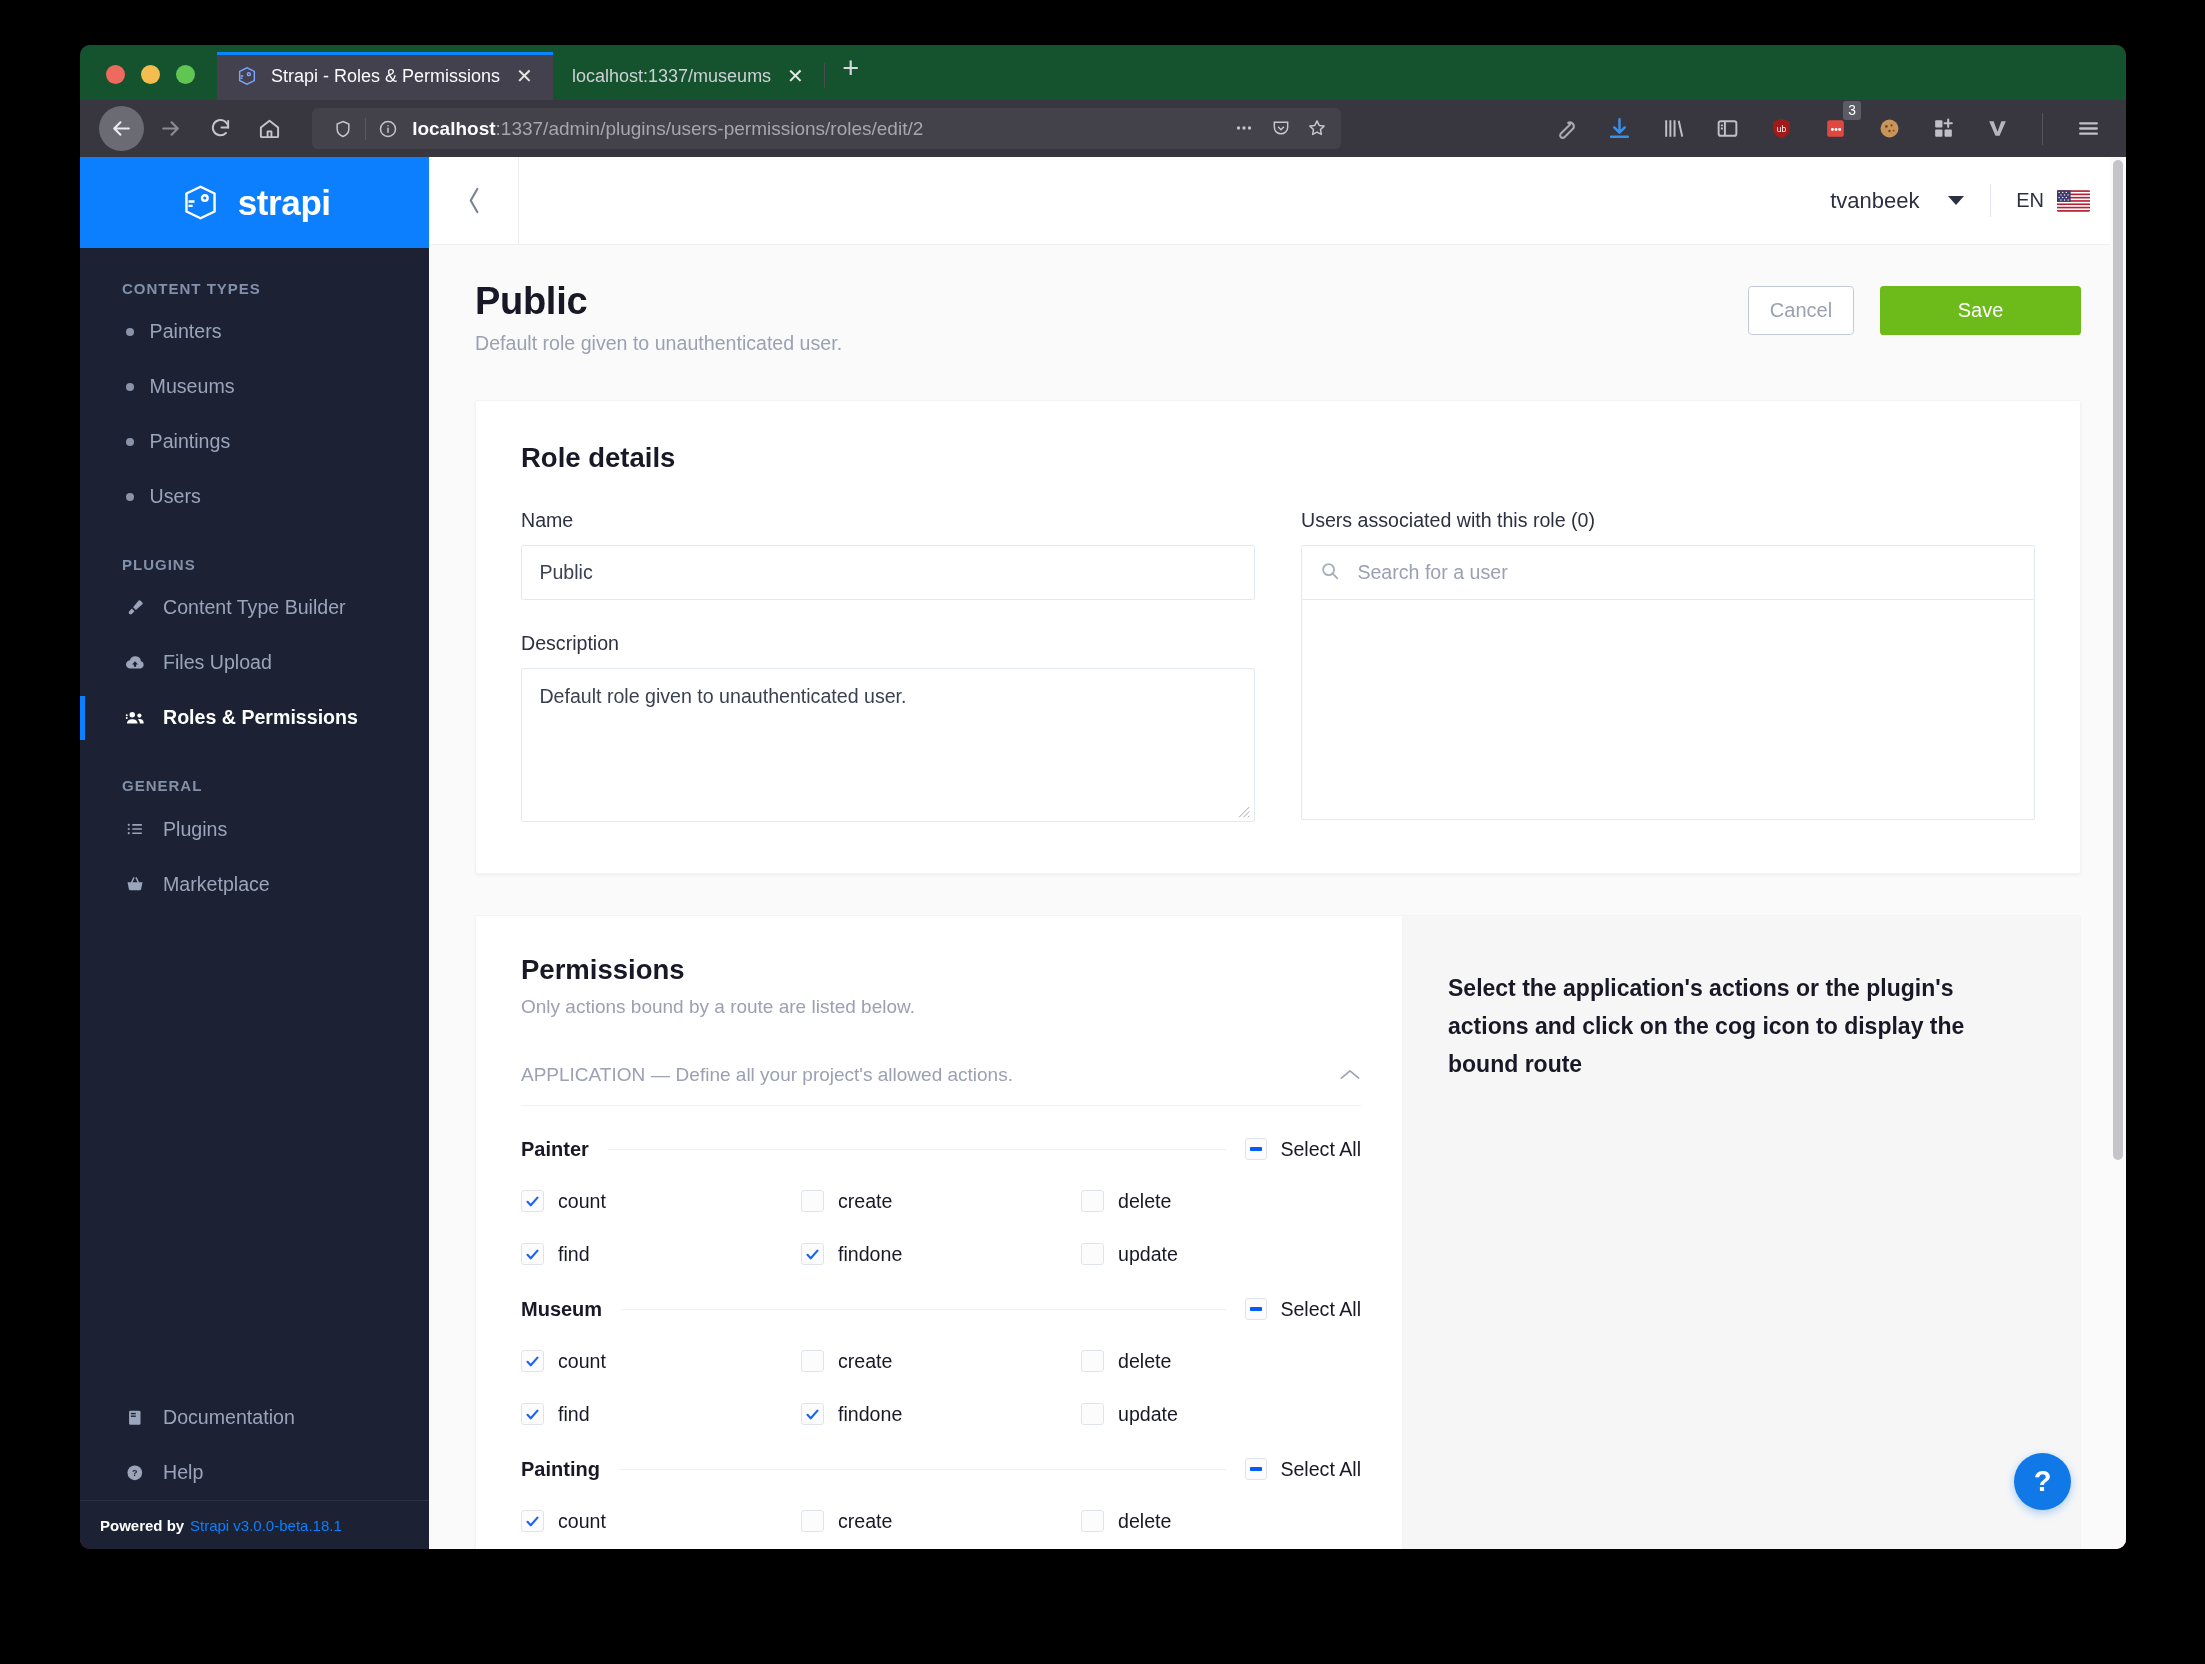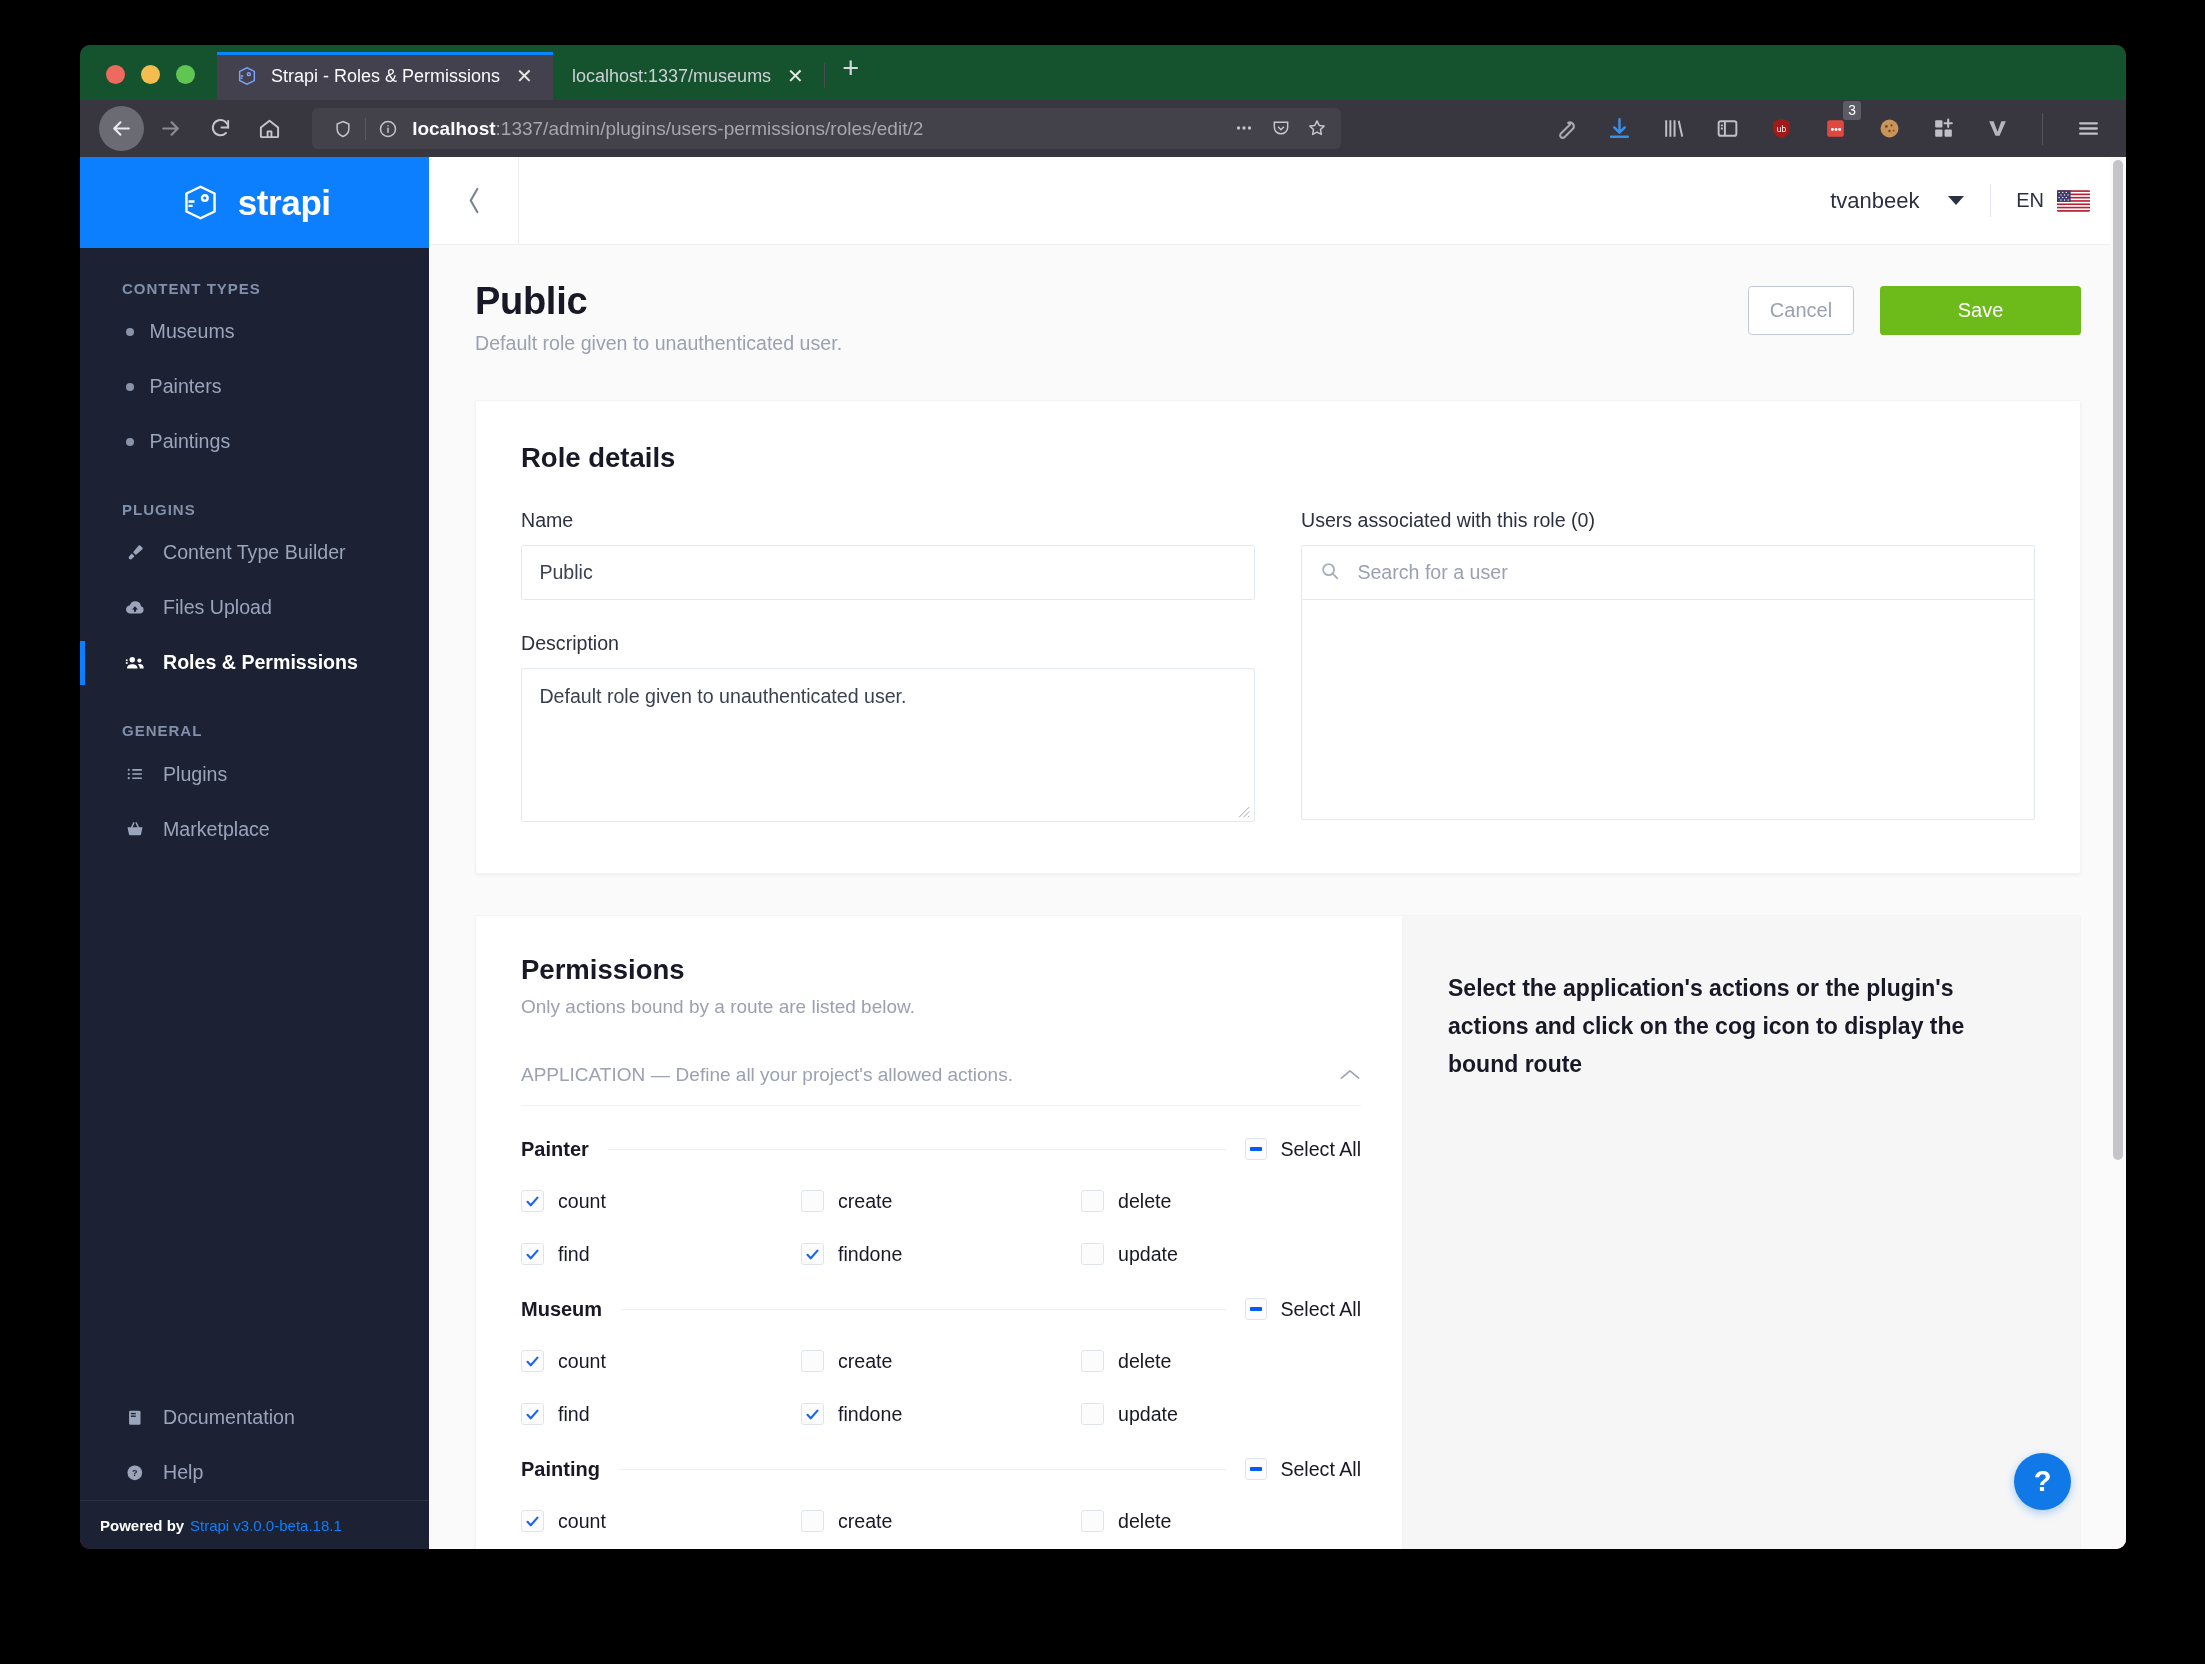--- a/index.html
+++ b/index.html
@@ -475,29 +475,33 @@
             <circle cx="14.3" cy="9.6" r="1.5"></circle>
             <path d="M5.6 11.5h3.2M5.6 13.8h2.2"></path>
           </svg>
         </span>
         <span class="name">strapi</span>
       </div>
 
       <div class="sb-section">CONTENT TYPES</div>
       <div class="sb-item">
         <span class="bullet"></span>
+        <span>Painters</span>
+      </div>
+      <div class="sb-item">
+        <span class="bullet"></span>
         <span>Museums</span>
-      </div>
-      <div class="sb-item">
-        <span class="bullet"></span>
-        <span>Painters</span>
       </div>
       <div class="sb-item">
         <span class="bullet"></span>
         <span>Paintings</span>
+      </div>
+      <div class="sb-item">
+        <span class="bullet"></span>
+        <span>Users</span>
       </div>
 
       <div class="sb-section">PLUGINS</div>
       <div class="sb-item">
         <span class="ic">
           <svg width="20" height="20" viewBox="0 0 24 24" fill="currentColor">
               <path d="M18.5 3.2c-.7-.7-1.8-.6-2.4.2L9.7 11l3.3 3.3 7.6-6.4c.8-.6.9-1.7.2-2.4zM8.3 12.6l-3 3c-.9.9-1.1 2.3-.3 3.3.9 1 2.5 1 3.4.1l3-3z"></path>
             </svg>
         </span>
         <span>Content Type Builder</span>

